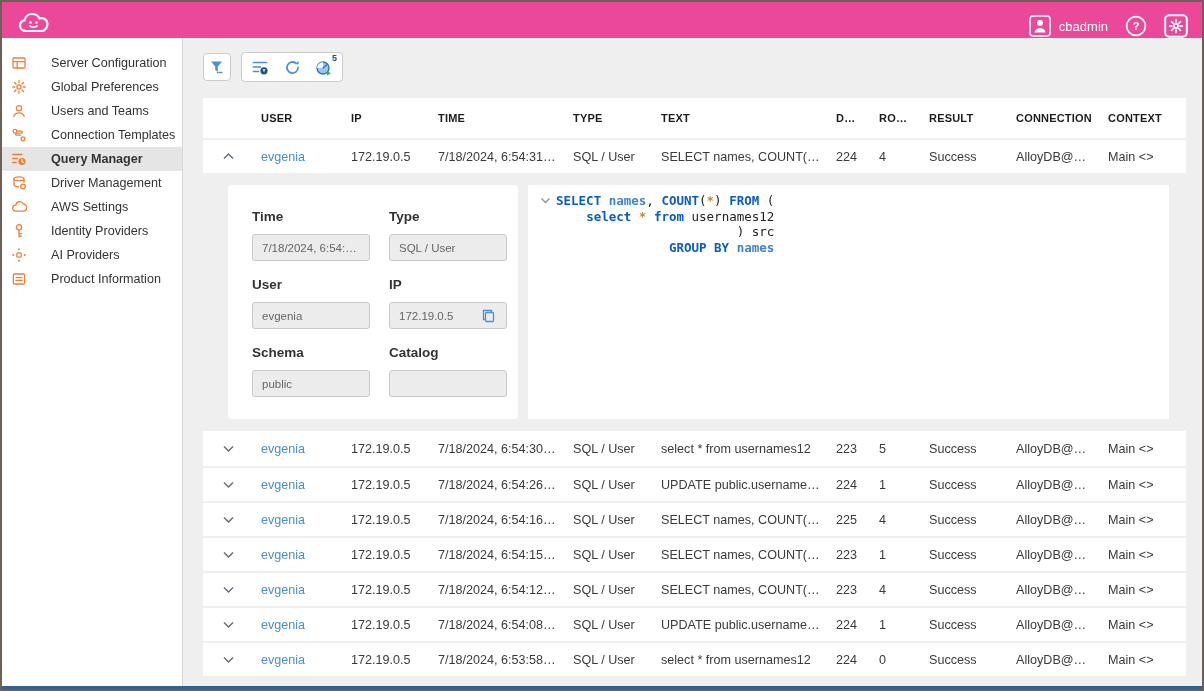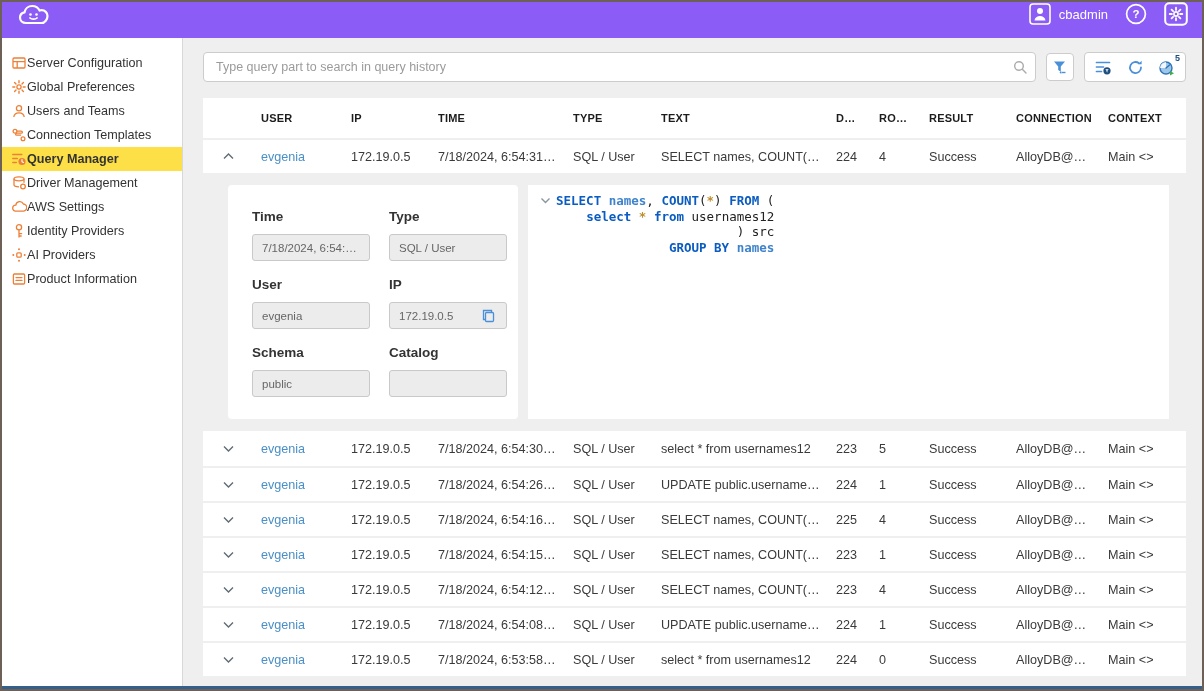--- a/index.html
+++ b/index.html
@@ -6,30 +6,30 @@
   html,body { margin:0; padding:0; background:#fff; }
   .app {
     width:1204px; height:691px;
     border:2px solid #6c6057;
     display:flex; flex-direction:column;
     background:#efefef;
     font-family:"Liberation Sans", sans-serif;
     overflow:hidden;
   }
   
-  .topbar { height:36px; flex:0 0 auto; background:#8b5cf6; display:flex; align-items:flex-start; padding:0 14px; }
+  .topbar { height:36px; flex:0 0 auto; background:#ec4899; display:flex; align-items:flex-end; padding:0 14px; }
   .logo { display:flex; align-items:center; }
   .topbar-right { margin-left:auto; display:flex; align-items:center; gap:16px; }
   .user-chip { display:flex; align-items:center; gap:8px; color:#fff; font-size:13px; cursor:pointer; }
   .round-btn { width:24px; height:24px; display:flex; align-items:center; justify-content:center; cursor:pointer; }
   
   .body { flex:1; display:flex; min-height:0; }
   .sidebar { width:181px; flex:0 0 auto; background:#fff; border-right:1px solid #d8d8d8; padding-top:13px; }
-  .side-item { display:flex; align-items:center; gap:0; height:24px; padding:0 8px 0 9px; font-size:12.6px; color:#333; cursor:pointer; white-space:nowrap; }
-  .side-item.selected { background:#fde047; font-weight:bold; }
+  .side-item { display:flex; align-items:center; gap:24px; height:24px; padding:0 8px 0 9px; font-size:12.6px; color:#333; cursor:pointer; white-space:nowrap; }
+  .side-item.selected { background:#e5e5e5; font-weight:bold; }
   .side-icon { width:16px; height:16px; flex:0 0 auto; color:#ED8038; display:flex; }
   .main { flex:1; min-width:0; padding:14px 16px 0 20px; display:flex; flex-direction:column; }
   
   .toolbar { display:flex; align-items:center; flex:0 0 auto; }
   .search-box { flex:1; position:relative; margin-right:10px; }
   .search-box input { width:100%; height:30px; border:1px solid #ccc; border-radius:4px; padding:0 32px 0 12px; font-size:12.5px; color:#333; background:#fff; outline:none; font-family:"Liberation Sans",sans-serif; }
   .search-box input::placeholder { color:#9b9b9b; }
   .search-icon { position:absolute; right:9px; top:8px; }
   .filter-btn { width:28px; height:28px; background:#fff; border:1px solid #ccc; border-radius:4px; margin-right:10px; display:flex; align-items:center; justify-content:center; cursor:pointer; padding:0; }
   .icon-group { height:30px; background:#fff; border:1px solid #ccc; border-radius:4px; display:flex; align-items:center; padding:0 8px; gap:12px; }
@@ -204,27 +204,20 @@
               <path d="M5 6.6h6M5 9.4h6" stroke="currentColor" stroke-width="1.3" stroke-linecap="round"></path>
             </svg>
           </span>
           <span>Product Information</span>
         </div>
       </aside>
 
     <main class="main">
 
       <div class="toolbar">
-        <div class="search-box">
-          <input type="text" placeholder="Type query part to search in query history" style="">
-          <svg class="search-icon" width="14" height="14" viewBox="0 0 14 14" fill="none">
-            <circle cx="6" cy="6" r="4.3" stroke="#aaa" stroke-width="1.4"></circle>
-            <path d="M9.3 9.3L13 13" stroke="#aaa" stroke-width="1.4" stroke-linecap="round"></path>
-          </svg>
-        </div>
         <button class="filter-btn">
           <svg width="16" height="16" viewBox="0 0 16 16" fill="none">
             <path d="M2 2.5h11l-4.2 5v5.2l-2.6-1.6V7.5z" fill="#4a90d9"></path>
             <path d="M9.5 13.5h4" stroke="#4a90d9" stroke-width="1.4"></path>
             <path d="M9.2 12l-1.7 1.5 1.7 1.5z" fill="#4a90d9"></path>
           </svg>
         </button>
         <div class="icon-group">
           <div class="tool-ic">
             <svg width="19" height="19" viewBox="0 0 19 19" fill="none">

